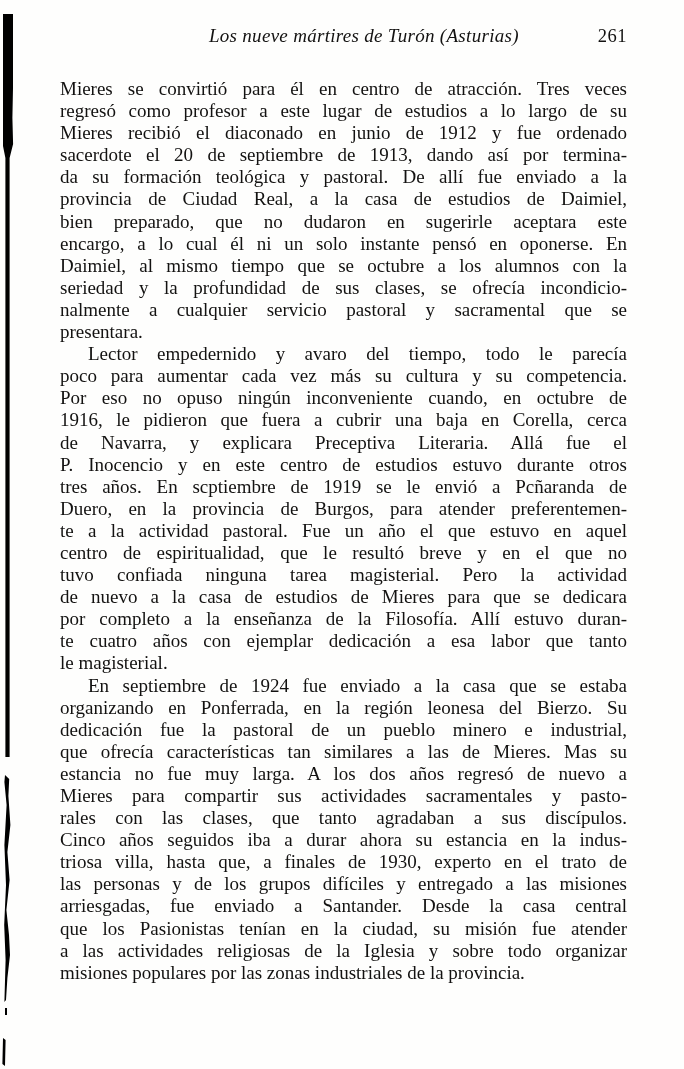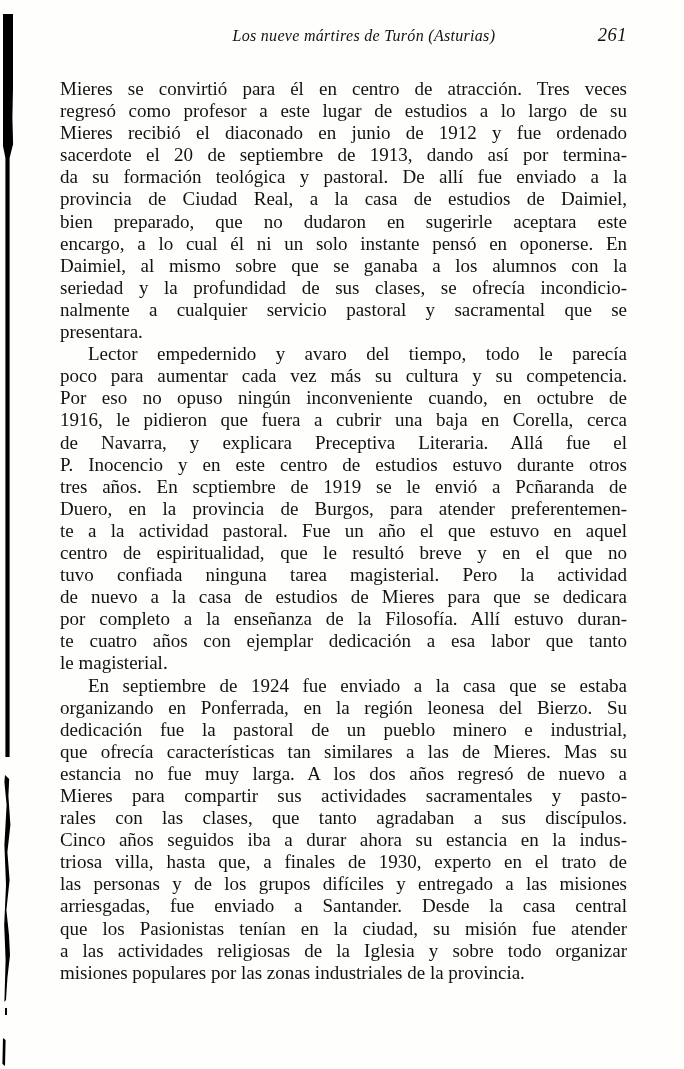--- a/index.html
+++ b/index.html
@@ -23,28 +23,27 @@
     left: 60px;
     width: 567px;
     display: flex;
     align-items: baseline;
   }
   .running-title {
     flex: 1;
     text-align: center;
     padding-left: 70px;
     font-style: italic;
-    font-size: 16px;
+    font-size: 19px;
     letter-spacing: 0.3px;
     white-space: nowrap;
   }
   .page-number {
     font-size: 18.5px;
     letter-spacing: 0.5px;
-    font-style: italic;
   }
   .body-text {
     position: absolute;
     top: 78px;
     left: 60px;
     width: 567px;
     font-size: 19px;
     line-height: 22.1px;
     font-family: Liberation Serif, serif;
   }
@@ -86,21 +85,21 @@
 
   <div class="body-text">
       <div class="line">Mieres se convirtió para él en centro de atracción. Tres veces</div>
       <div class="line">regresó como profesor a este lugar de estudios a lo largo de su</div>
       <div class="line">Mieres recibió el diaconado en junio de 1912 y fue ordenado</div>
       <div class="line">sacerdote el 20 de septiembre de 1913, dando así por termina-</div>
       <div class="line">da su formación teológica y pastoral. De allí fue enviado a la</div>
       <div class="line">provincia de Ciudad Real, a la casa de estudios de Daimiel,</div>
       <div class="line">bien preparado, que no dudaron en sugerirle aceptara este</div>
       <div class="line">encargo, a lo cual él ni un solo instante pensó en oponerse. En</div>
-      <div class="line">Daimiel, al mismo sobre que se ganaba a los alumnos con la</div>
+      <div class="line">Daimiel, al mismo tiempo que se octubre a los alumnos con la</div>
       <div class="line">seriedad y la profundidad de sus clases, se ofrecía incondicio-</div>
       <div class="line">nalmente a cualquier servicio pastoral y sacramental que se</div>
       <div class="line para-end">presentara.</div>
       <div class="line indented">Lector empedernido y avaro del tiempo, todo le parecía</div>
       <div class="line">poco para aumentar cada vez más su cultura y su competencia.</div>
       <div class="line">Por eso no opuso ningún inconveniente cuando, en octubre de</div>
       <div class="line">1916, le pidieron que fuera a cubrir una baja en Corella, cerca</div>
       <div class="line">de Navarra, y explicara Preceptiva Literaria. Allá fue el</div>
       <div class="line">P. Inocencio y en este centro de estudios estuvo durante otros</div>
       <div class="line">tres años. En scptiembre de 1919 se le envió a Pcñaranda de</div>

